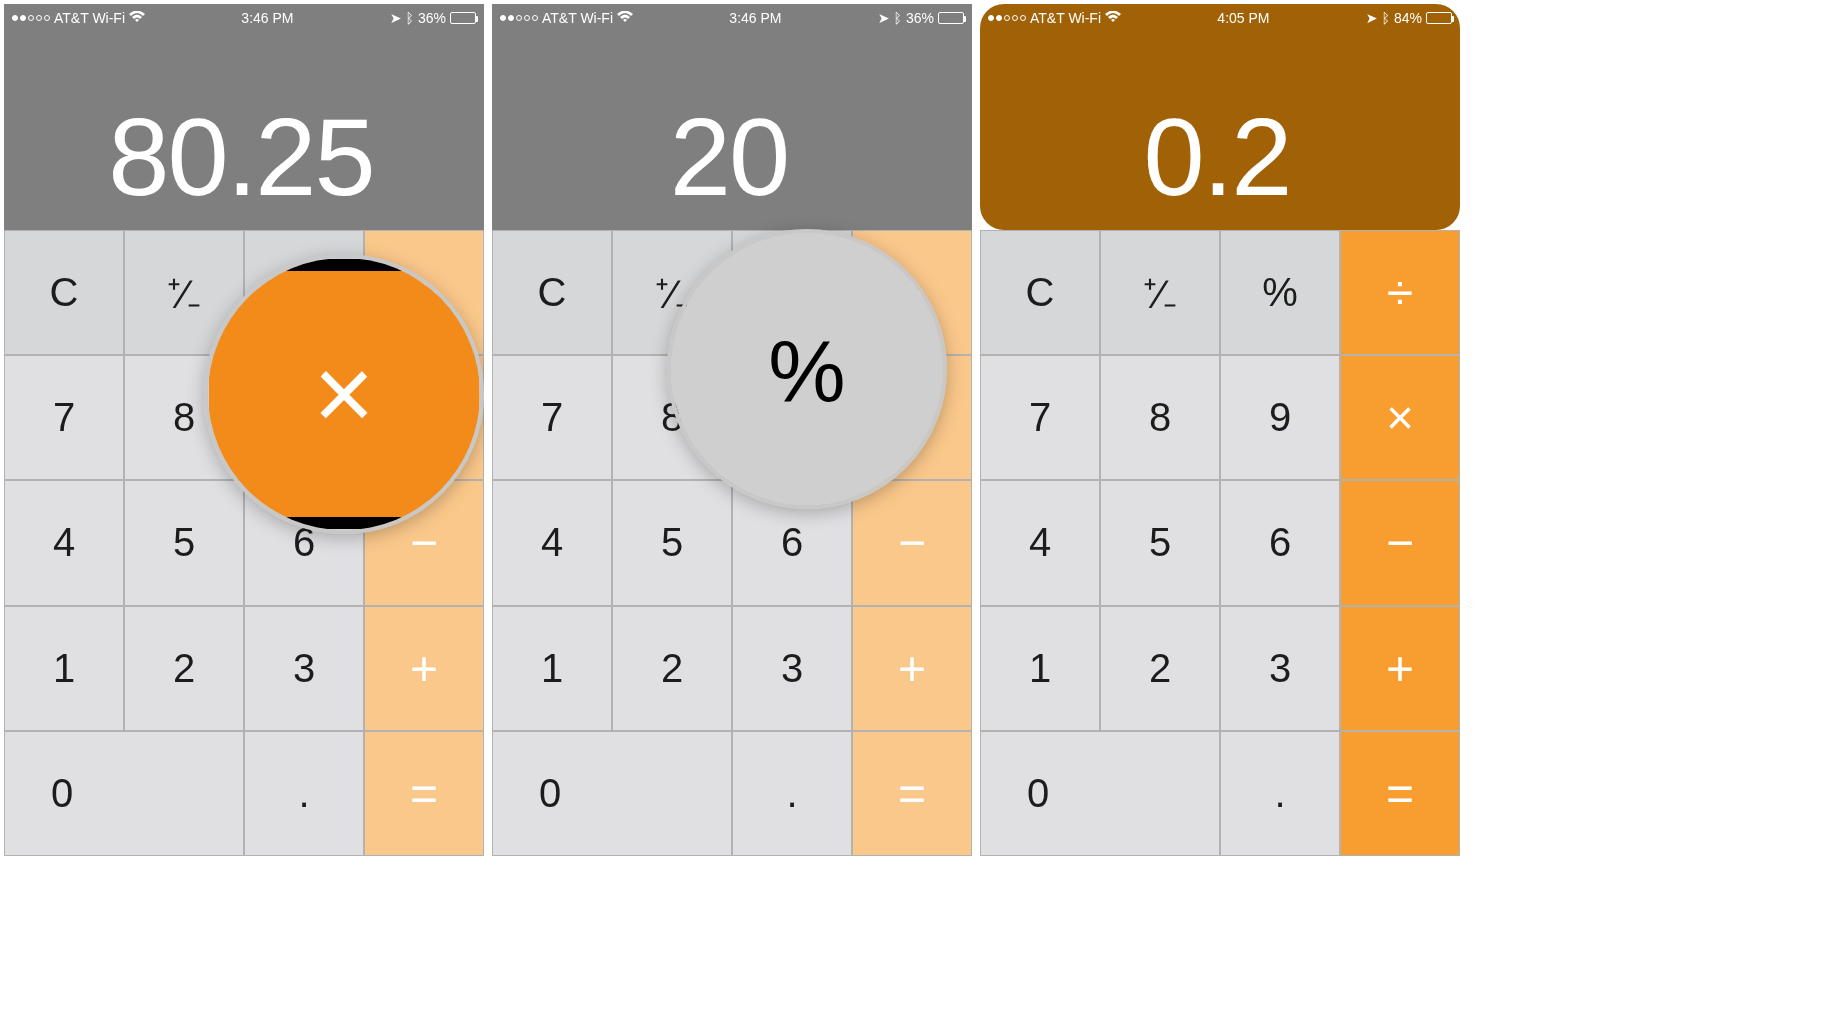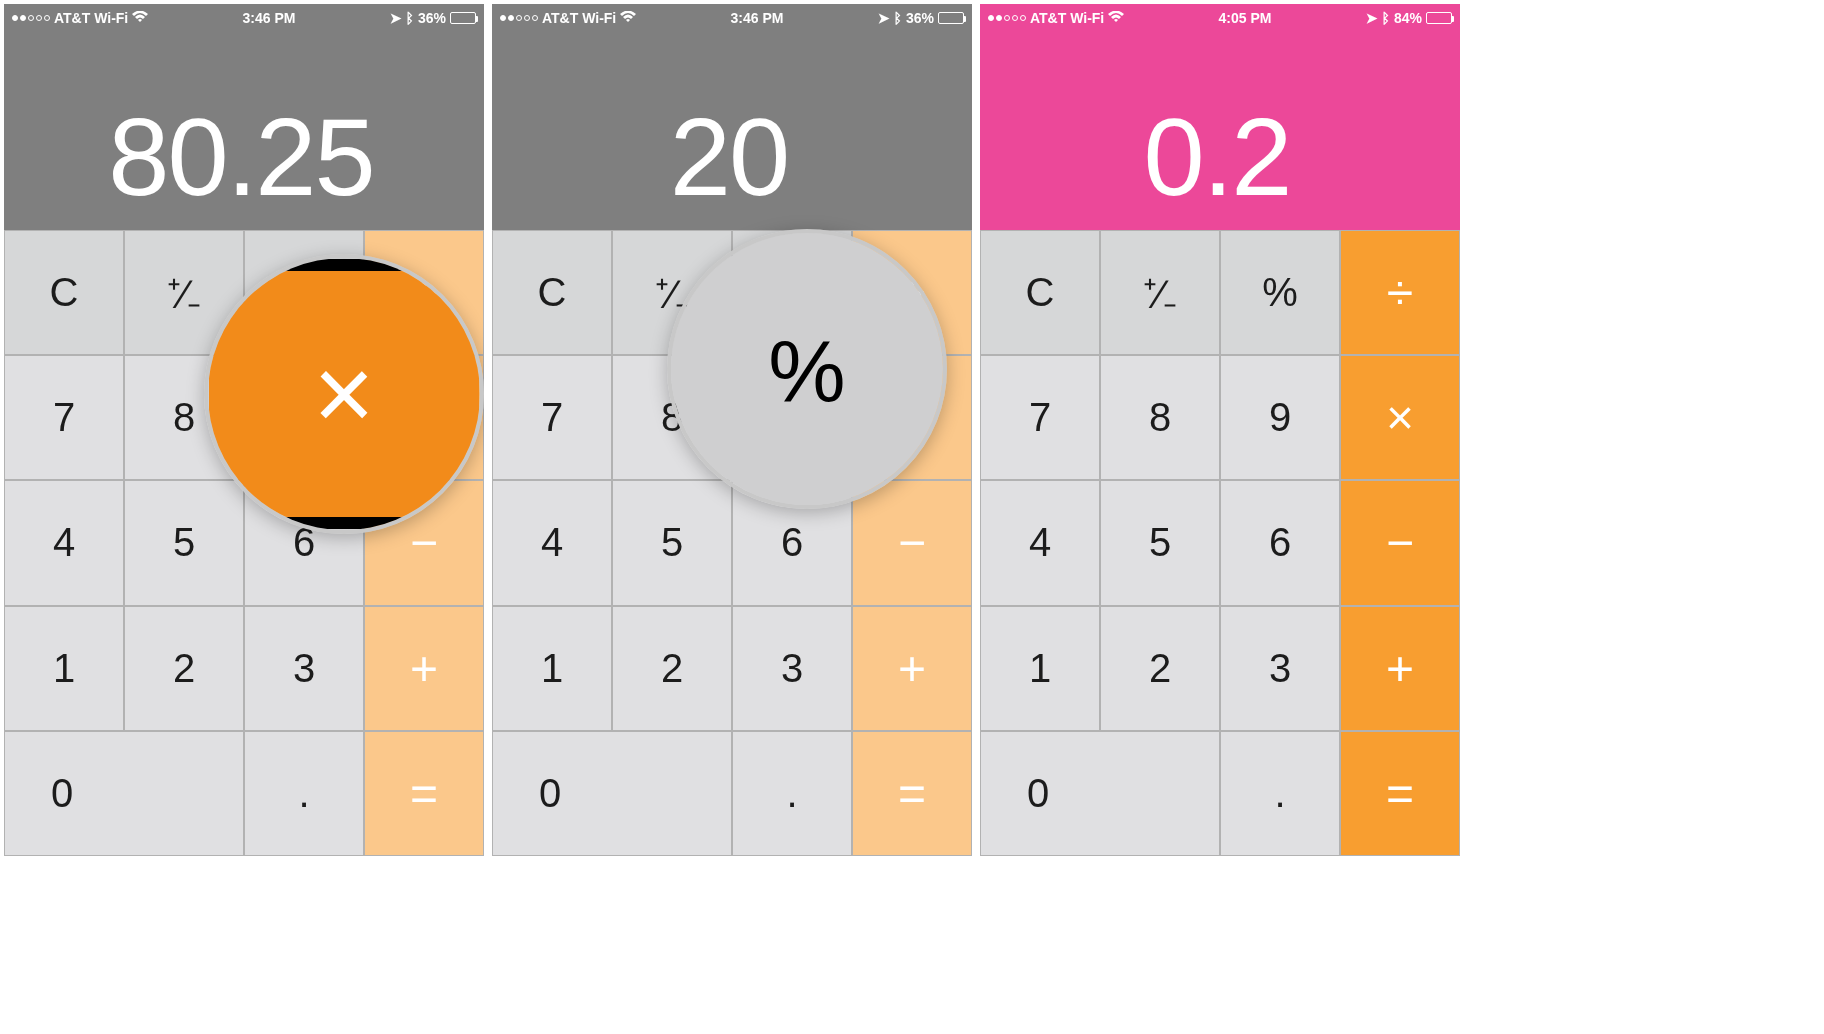--- a/index.html
+++ b/index.html
@@ -19,37 +19,36 @@
   .status-bar {
     height: 28px;
     display: flex;
     justify-content: space-between;
     align-items: center;
     padding: 8px 8px;
     font-size: 14px;
     color: #fff;
     position: relative;
     z-index: 2;
-    font-weight: bold;
   }
   .status-left, .status-right { display: flex; align-items: center; gap: 4px; }
   .status-dots { display: flex; gap: 2px; }
   .dot { width: 6px; height: 6px; border-radius: 50%; border: 1px solid #fff; }
   .dot.fill { background: #fff; }
   .display-area {
     height: 226px;
     background: #7f7f7f;
     display: flex;
     align-items: flex-end;
     justify-content: center;
     padding: 0 6px 10px 0;
     margin-top: -28px;
     padding-top: 28px;
   }
-  .display-area.dark { background: #ec4899; }
+  .display-area.dark { background: #a16207; border-radius: 24px; }
   .display-value {
     color: #fff;
     font-size: 110px;
     font-weight: 100;
     letter-spacing: -2px;
   }
   .keypad {
     height: 626px;
     display: grid;
     grid-template-columns: repeat(4, 1fr);

